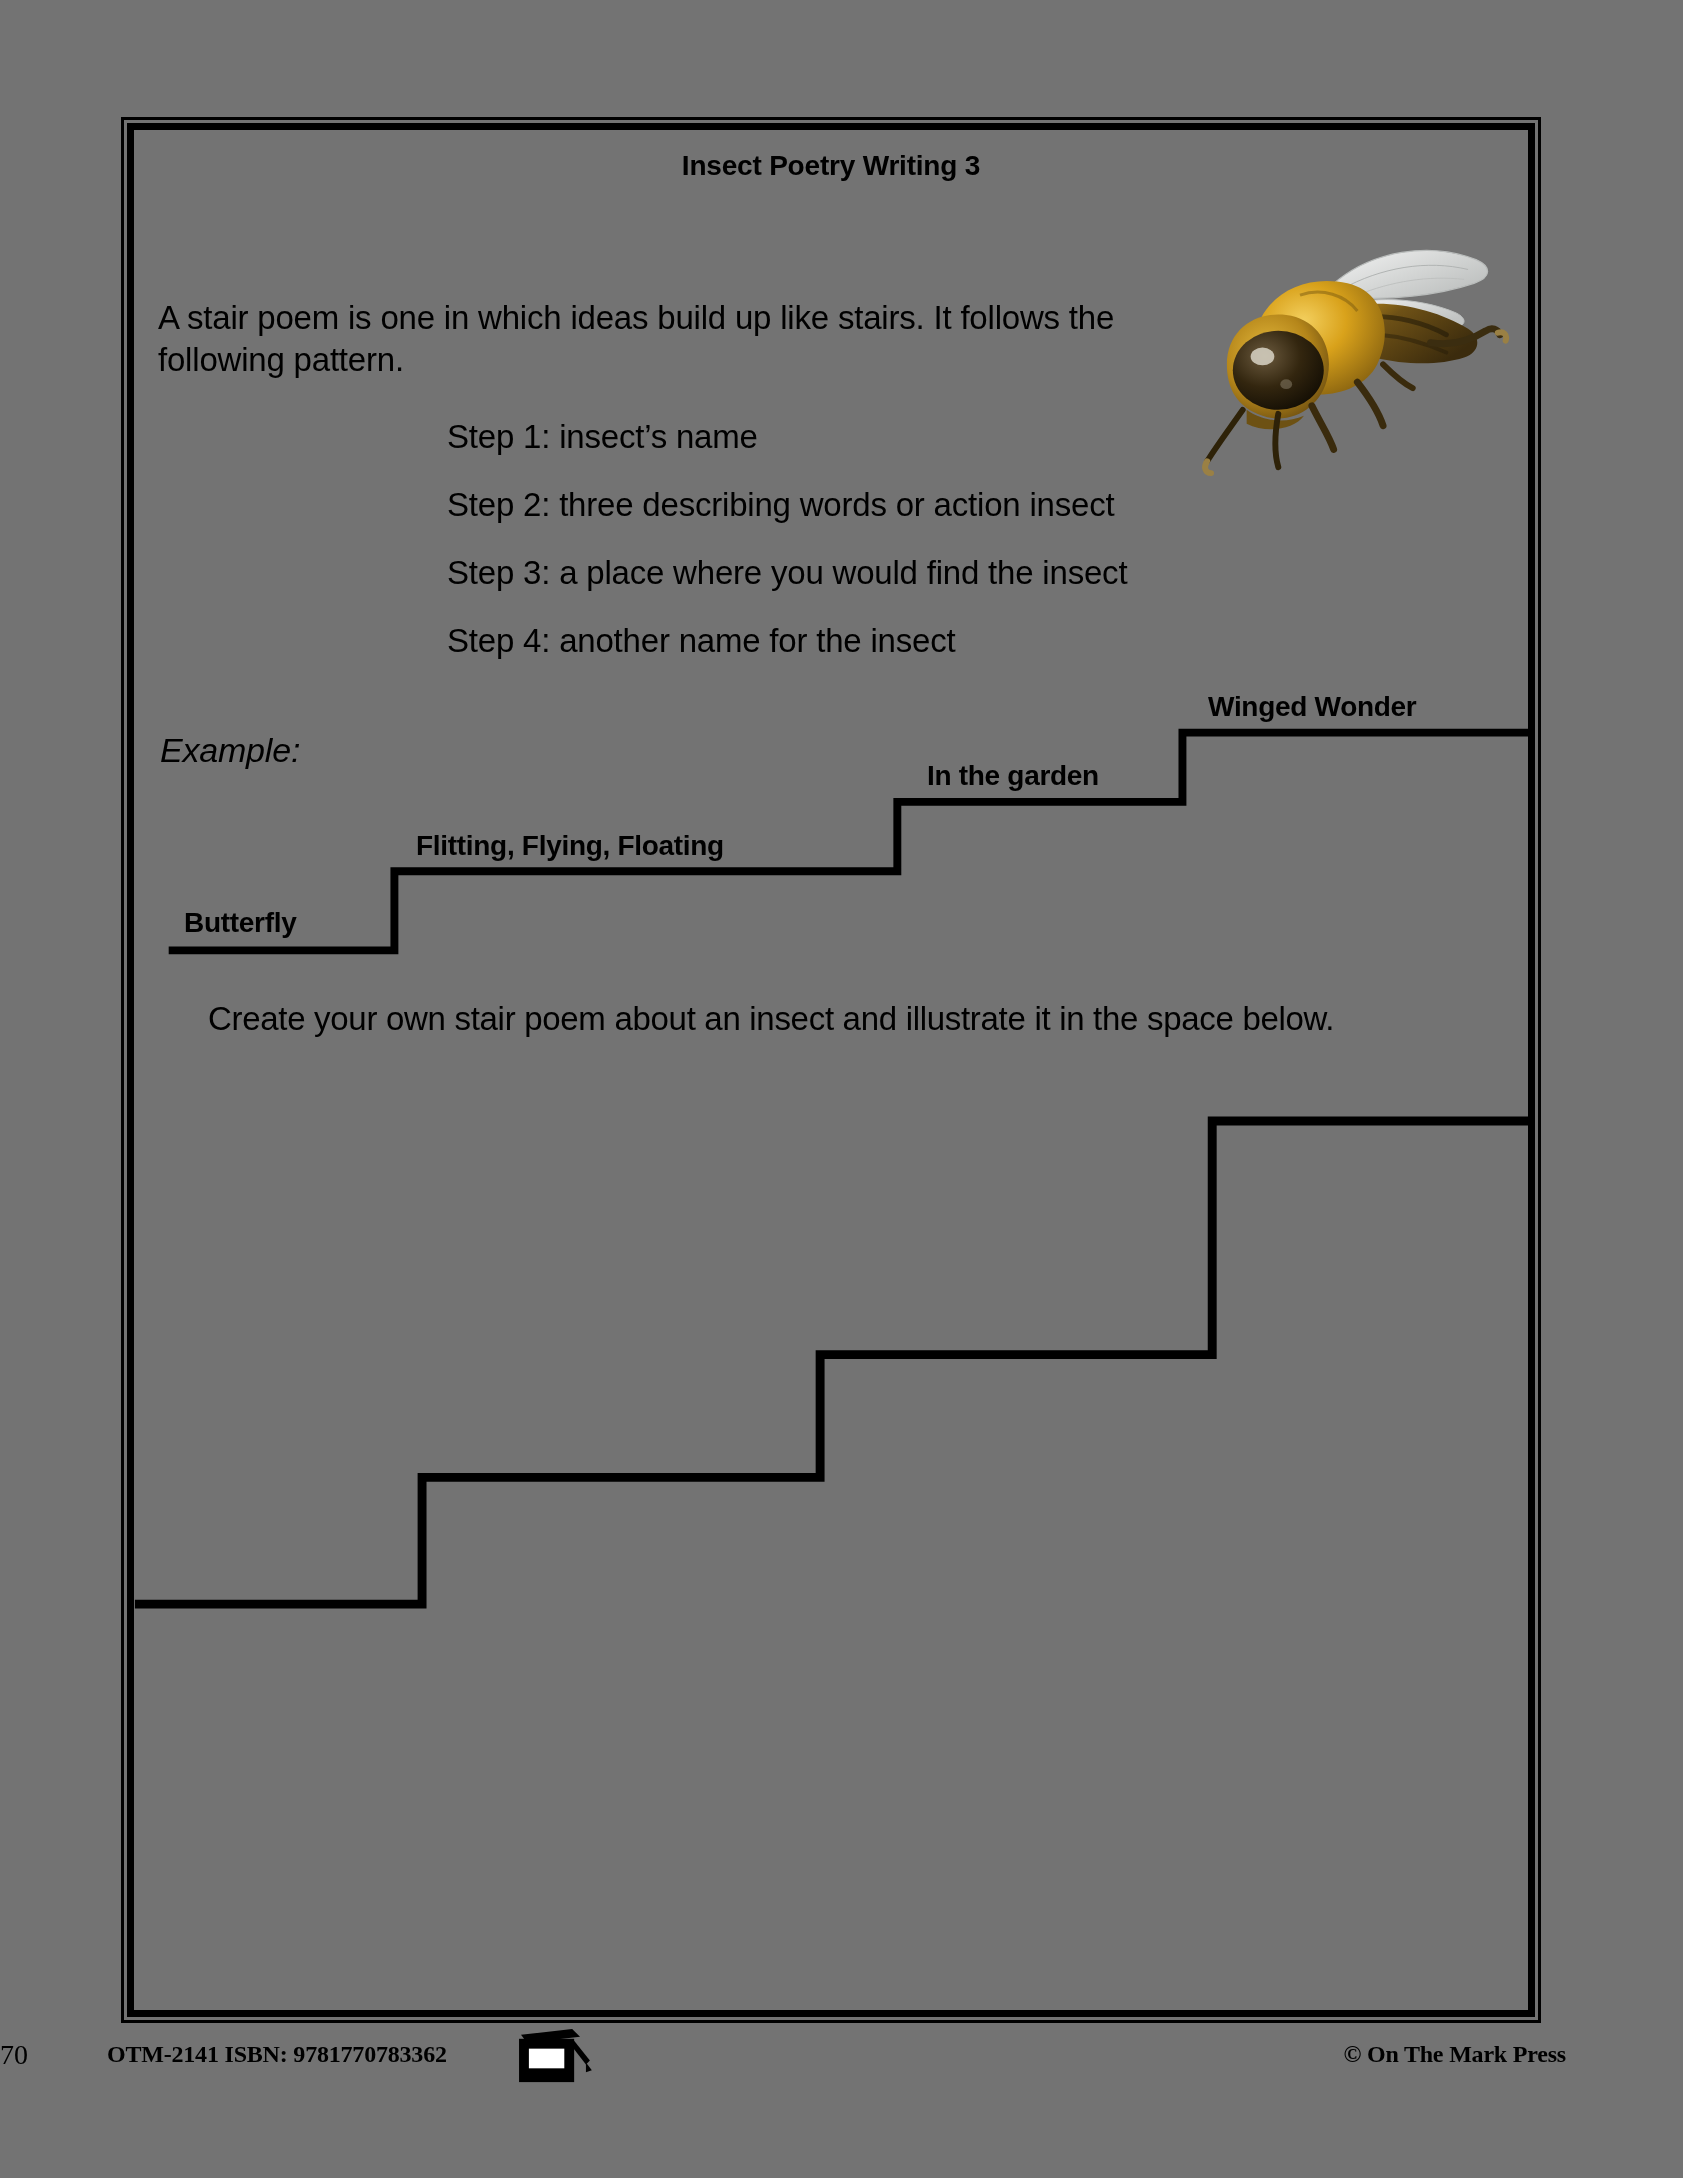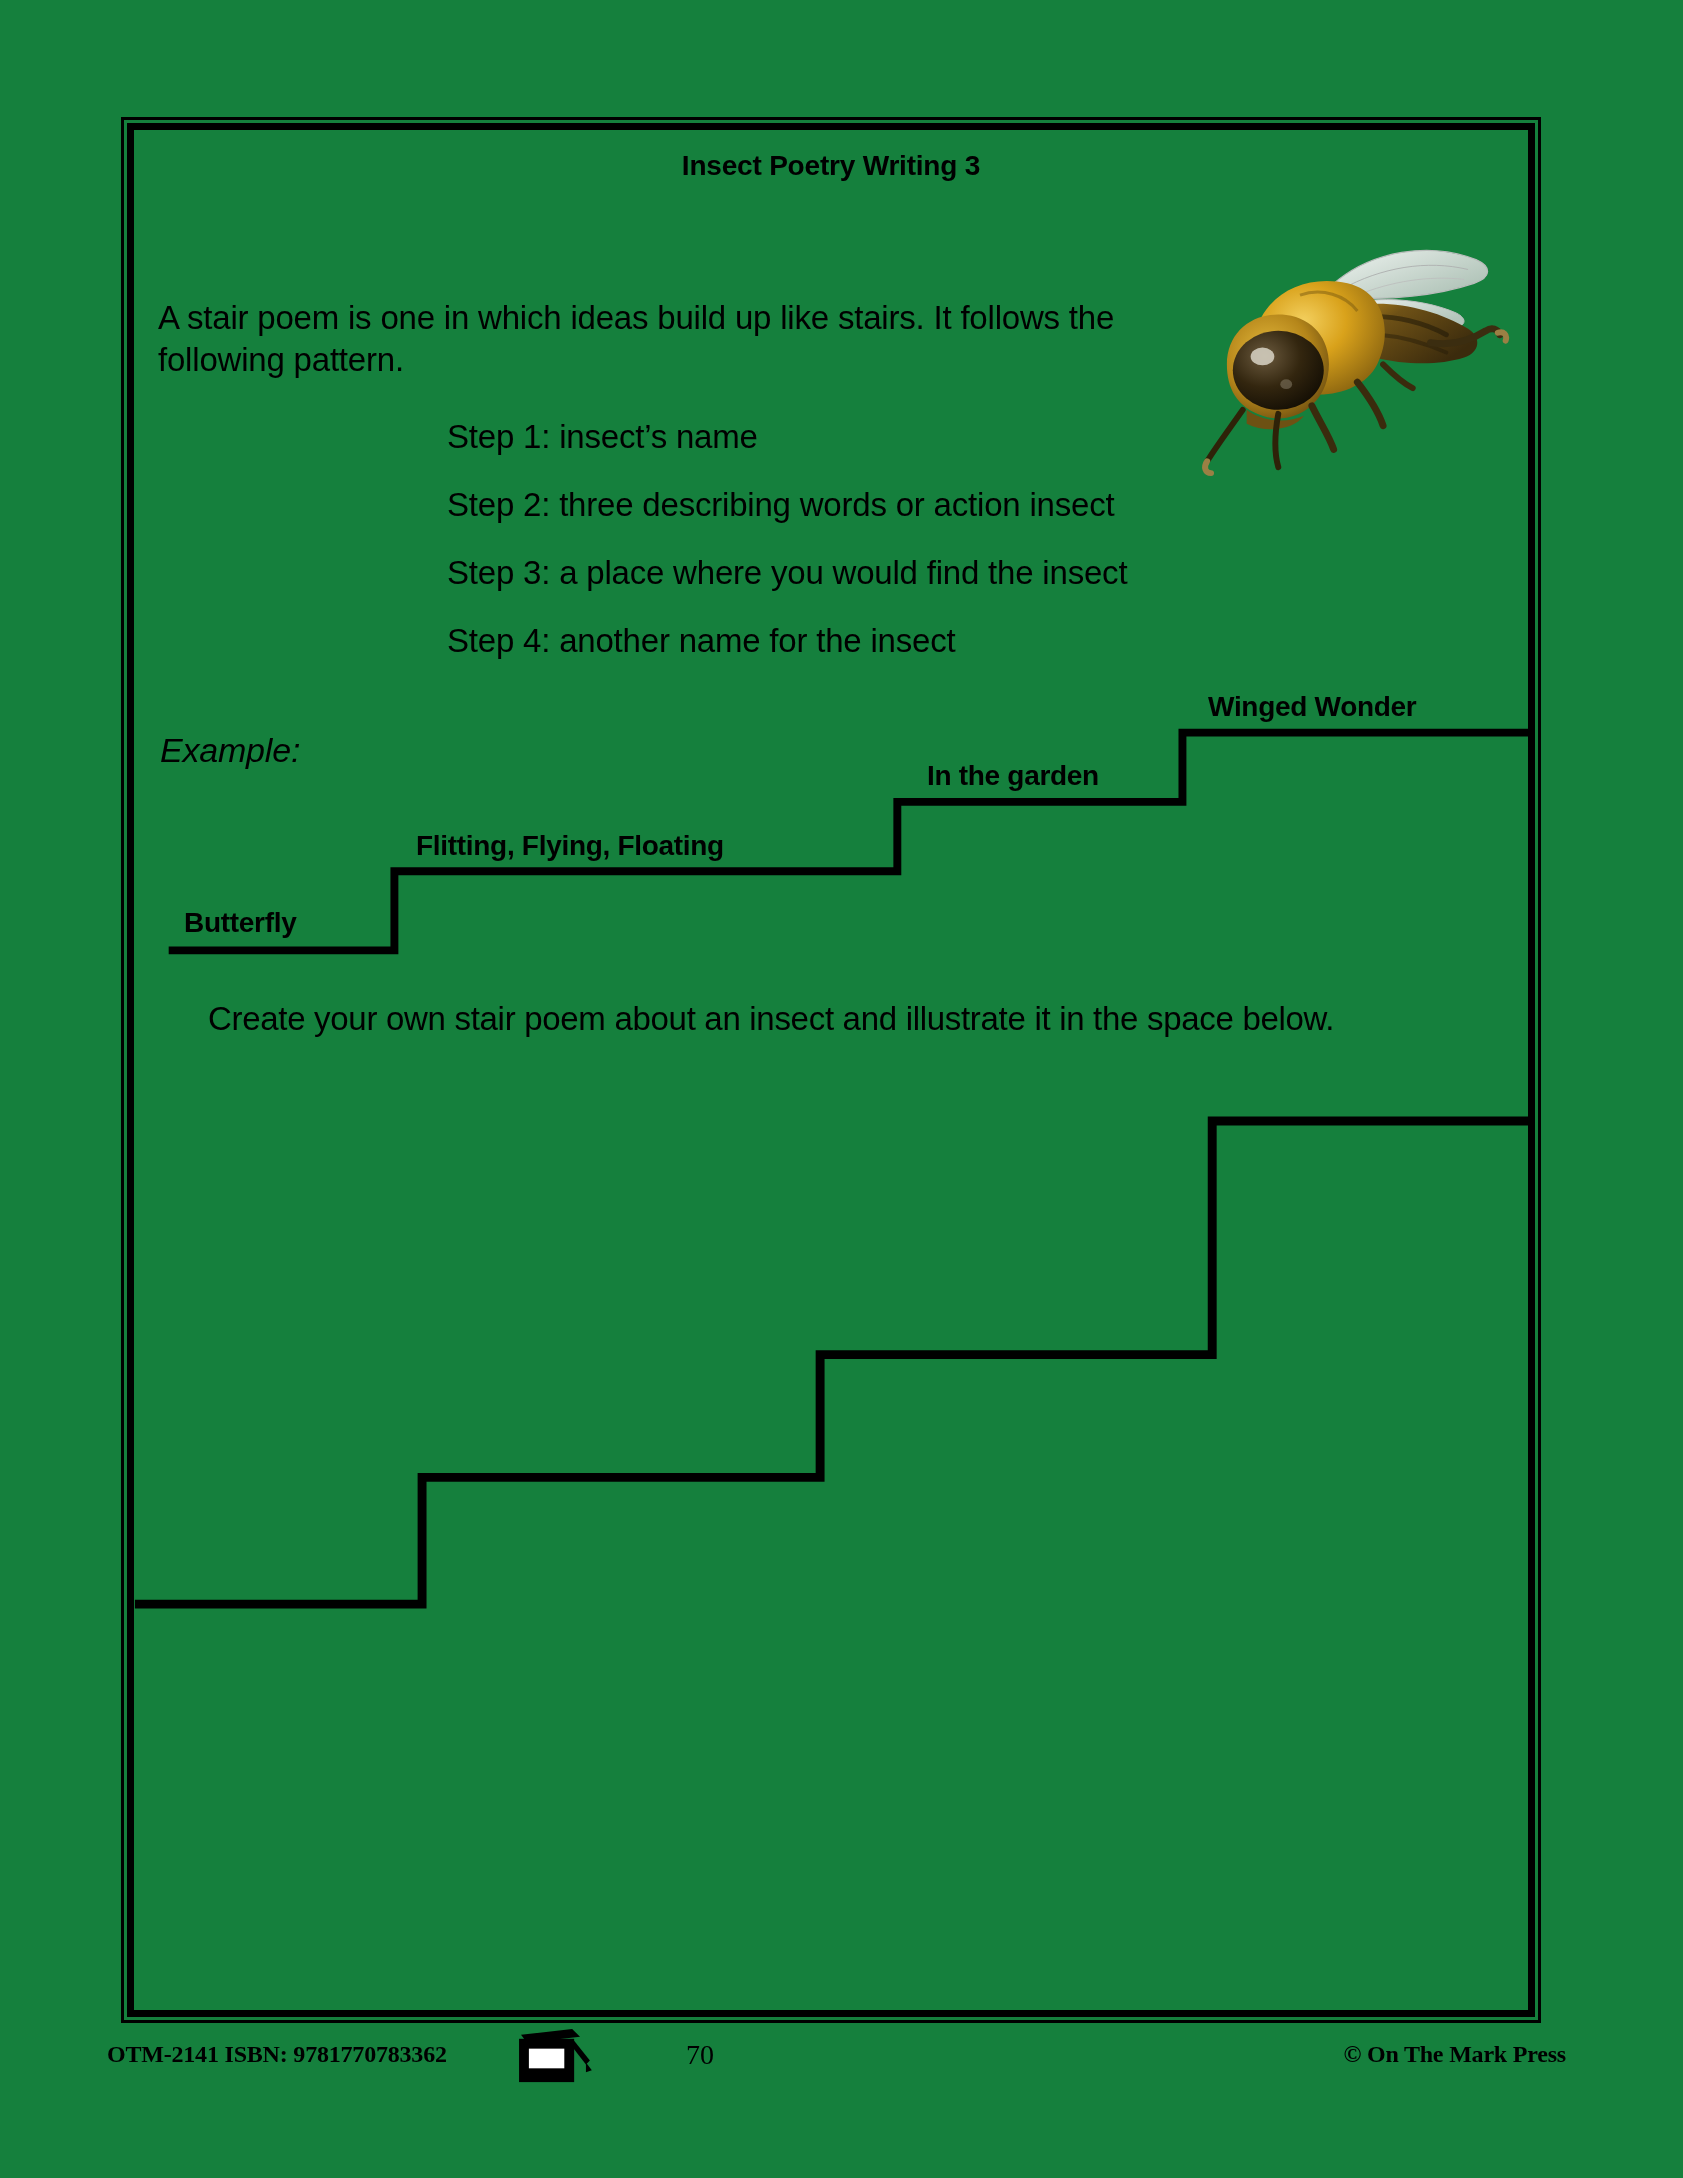--- a/index.html
+++ b/index.html
@@ -15,21 +15,21 @@
     color: #000000;
     overflow: hidden;
   }
 
   
   #page {
     position: absolute;
     left: 0; top: 0;
     width: 1683px;
     height: 2178px;
-    background: #15803d;
+    background: #737373;
   }
 
   
   #frame-outer {
     position: absolute;
     left: 121px;
     top: 117px;
     width: 1420px;
     height: 1906px;
     border: 3px solid #000;
@@ -173,21 +173,20 @@
     left: 503px;
     top: -8px;
     width: 99px;
     height: 61px;
   }
   #footer-page {
     position: absolute;
     left: 0;
     top: 4px;
     width: 1400px;
-    text-align: center;
     font-family: "Liberation Serif", serif;
     font-size: 28px;
   }
   #footer-right {
     position: absolute;
     right: 117px;
     top: 6px;
     font-family: "Liberation Serif", serif;
     font-size: 24px;
     font-weight: bold;

